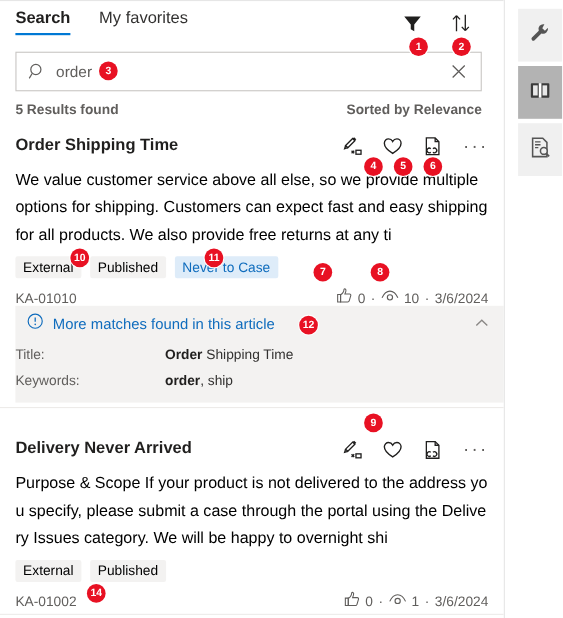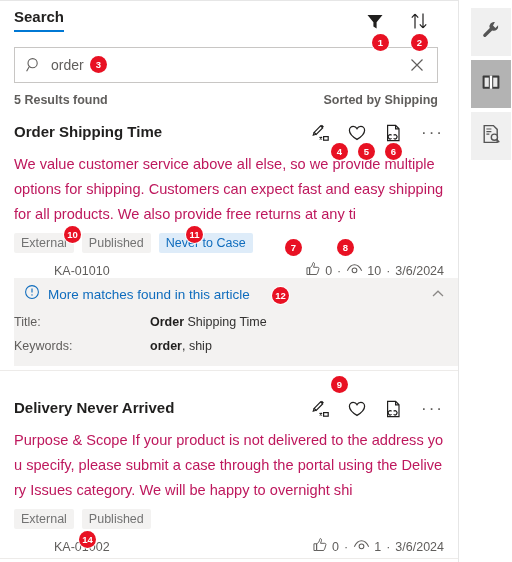--- a/index.html
+++ b/index.html
@@ -64,33 +64,33 @@
   .card { position:absolute; left:0; width:458px; }
   .card-inner { padding: 0 14px; }
   .card-head { display:flex; align-items:flex-start; justify-content:space-between; }
   .card-title { font-size:15px; font-weight:bold; color:#201f1e; line-height:20px; cursor:pointer;}
   .card-actions { display:flex; align-items:center; gap:16px; padding-top:1px;}
   .act { width:20px; height:20px; display:flex; align-items:center; justify-content:center; cursor:pointer;}
   .ellipsis { font-size:17px; color:#605e5c; letter-spacing:2px; line-height:12px; cursor:pointer; padding-left:2px;}
 
   .card-body {
     margin-top: 9px;
-    font-size: 14.6px; line-height: 25px; color:#be185d;
+    font-size: 14.6px; line-height: 25px; color:#000000;
     word-break: break-all; overflow:hidden;
   }
   .tags { margin-top: 6px; display:flex; gap:8px; align-items:center;}
   .tag {
-    font-size: 12.5px; color:#737373; background:#f3f2f1;
+    font-size: 12.5px; color:#000000; background:#f3f2f1;
     padding: 3px 7px; border-radius:2px; white-space:nowrap;
   }
   .tag.link { background:#deecf9; color:#0f6cbd; cursor:pointer;}
 
   .card-foot {
     margin-top: 8px; display:flex; justify-content:space-between; align-items:center;
-    font-size: 12.5px; color:#605e5c;margin-left:40px;
+    font-size: 12.5px; color:#605e5c;
   }
   .kaid { color:#605e5c; }
   .stats { display:flex; align-items:center; gap:5px; }
   .stat { display:flex; align-items:center; gap:4px;}
   .sep { color:#605e5c; }
 
   
   .matches {
     position:absolute; left:14px; width:458px; background:#f3f2f1;
   }
@@ -133,20 +133,23 @@
 
 <div class="app">
 
   <div class="main">
     <div class="topline"></div>
 
     <div class="tabs">
       <div class="tab active">
         <span>Search</span>
       </div>
+      <div class="tab">
+        <span>My favorites</span>
+      </div>
     </div>
 
     <div class="hdr-icons">
       <div class="hdr-icon">
         <svg width="20" height="20" viewBox="0 0 20 20">
           <path d="M2.5 4 H17.5 L11.6 11.2 V17.5 L8.4 15.6 V11.2 Z" fill="#201f1e"></path>
         </svg>
       </div>
       <div class="hdr-icon">
         <svg width="20" height="20" viewBox="0 0 20 20">
@@ -166,21 +169,21 @@
       <span class="search-text" title="Search knowledge articles">order</span>
       <span class="search-clear">
         <svg width="16" height="16" viewBox="0 0 16 16">
           <path d="M2.5 2.5 L13.5 13.5 M13.5 2.5 L2.5 13.5" stroke="#605e5c" stroke-width="1.15" fill="none"></path>
         </svg>
       </span>
     </div>
 
     <div class="meta">
       <span>5 Results found</span>
-      <span>Sorted by Shipping</span>
+      <span>Sorted by Relevance</span>
     </div>
 
     <div class="card" style="top:122px;">
       <div class="card-inner">
         <div class="card-head">
           <div class="card-title">Order Shipping Time</div>
           <div class="card-actions">
             <span class="act">
               <svg width="20" height="20" viewBox="0 0 20 20">
                 <path d="M3.2 9.3 L9.6 2.9 L11.6 4.9 L5.2 11.3 Z" fill="none" stroke="#201f1e" stroke-width="1.2"></path>

